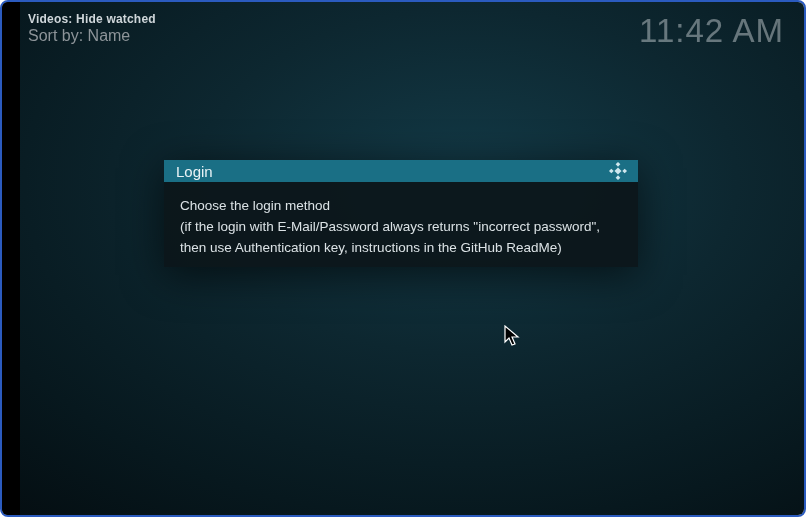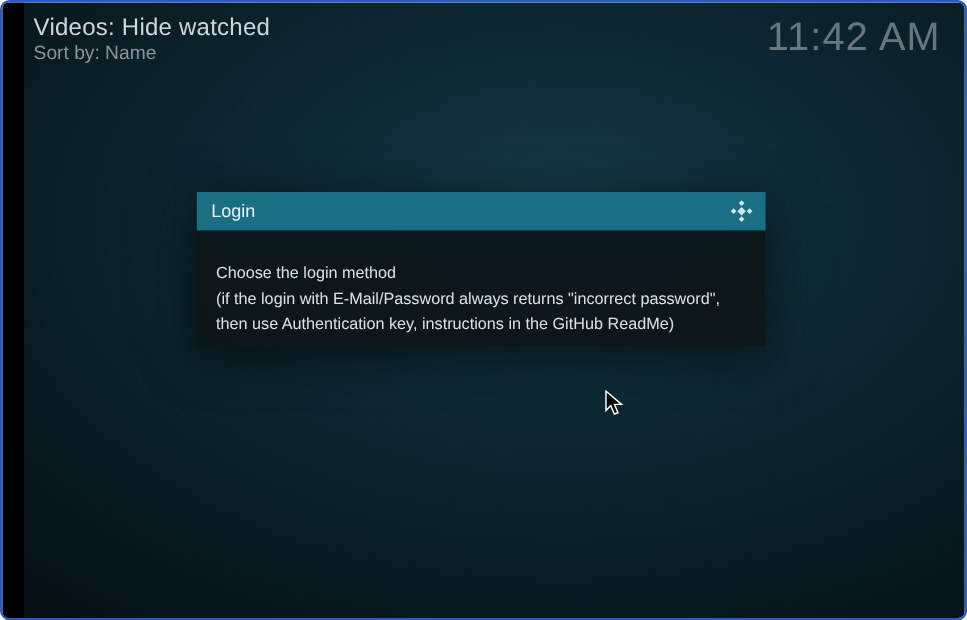--- a/index.html
+++ b/index.html
@@ -33,53 +33,52 @@
     overflow: hidden;
   }
   .left-bezel {
     position: absolute; left: 0; top: 0; bottom: 0; width: 18px;
     background: #000;
   }
   .top-left {
     position: absolute; left: 26px; top: 10px;
     color: #c2c8cc;
   }
-  .breadcrumb { font-size: 20px; font-weight: 400; color: #cfd6da; letter-spacing: 0.2px; }
+  .breadcrumb { font-size: 12px; font-weight: 700; color: #cfd6da; letter-spacing: 0.2px; }
   .sortline { font-size: 16px; color: #8d9499; margin-top: 1px; }
   .clock {
     position: absolute; right: 20px; top: 10px;
     color: rgba(230,236,238,0.42);
     font-size: 33px;
     font-weight: 300;
     letter-spacing: 1px;
   }
   .dialog {
     position: absolute;
     left: 162px; top: 158px;
     width: 474px;
     background: rgba(12, 22, 26, 0.92);
     box-shadow: 0 8px 40px rgba(0,0,0,0.6);
   }
   .dialog-header {
     background: #1a6f85;
     color: #e9f3f6;
-    height: 32px;
+    height: 22px;
     display: flex; align-items: center;
     padding: 0 10px 0 12px;
     font-size: 15px;
     font-weight: 500;
     justify-content: space-between;
   }
   .kodi-logo svg { display: block; }
   .dialog-body {
     padding: 14px 16px 8px 16px;
     color: #dbe2e5;
     font-size: 13.5px;
     line-height: 1.55;
-    margin-top: 12px;
   }
   .dialog-body .line { white-space: normal; }
   .dialog-buttons {
     display: flex;
     justify-content: center;
     gap: 12px;
     padding: 14px 0 22px 0;
   }
   .dbtn {
     min-width: 148px;

